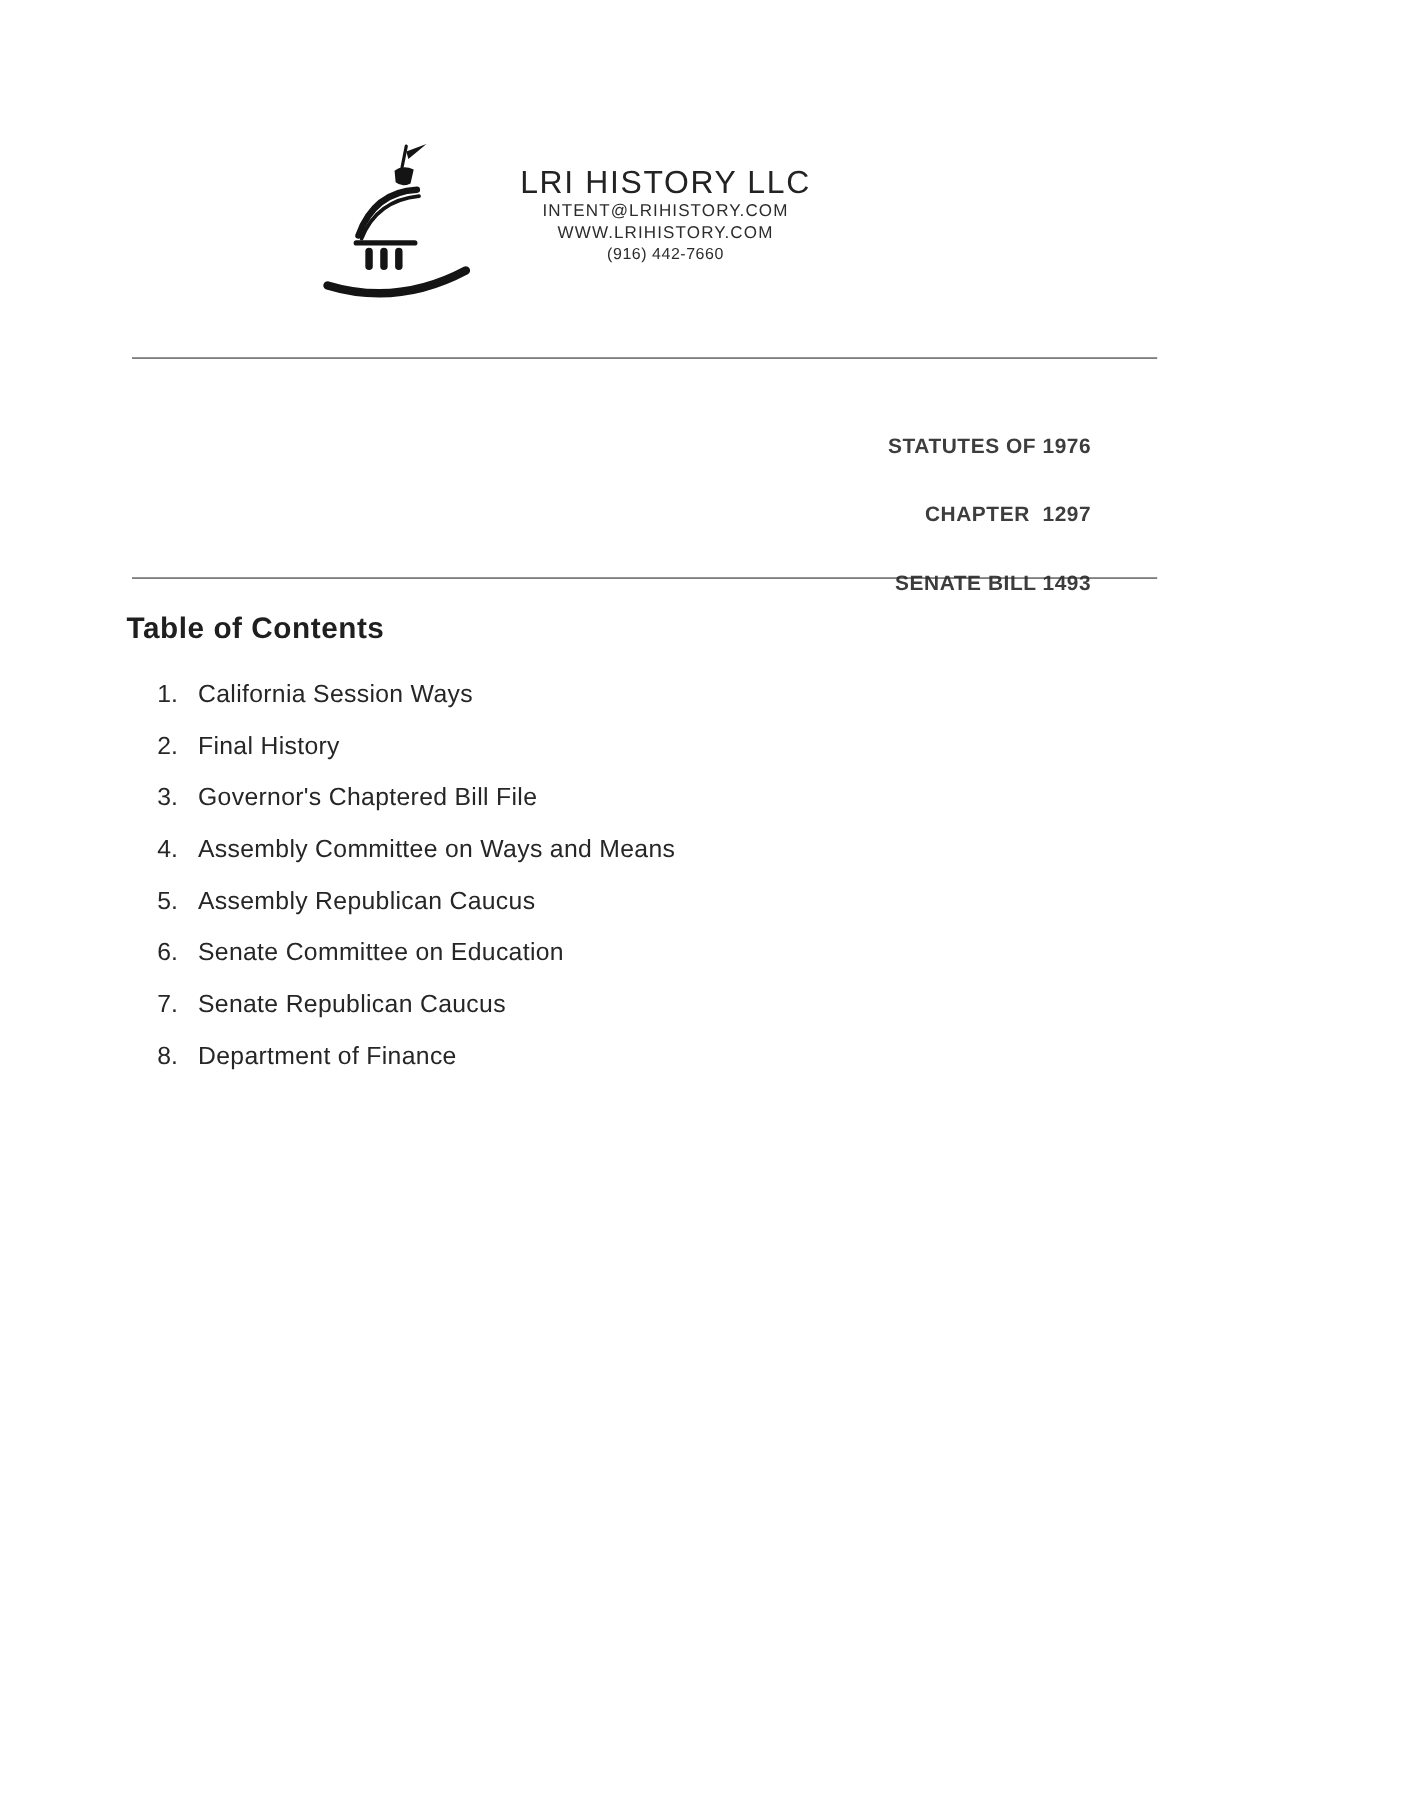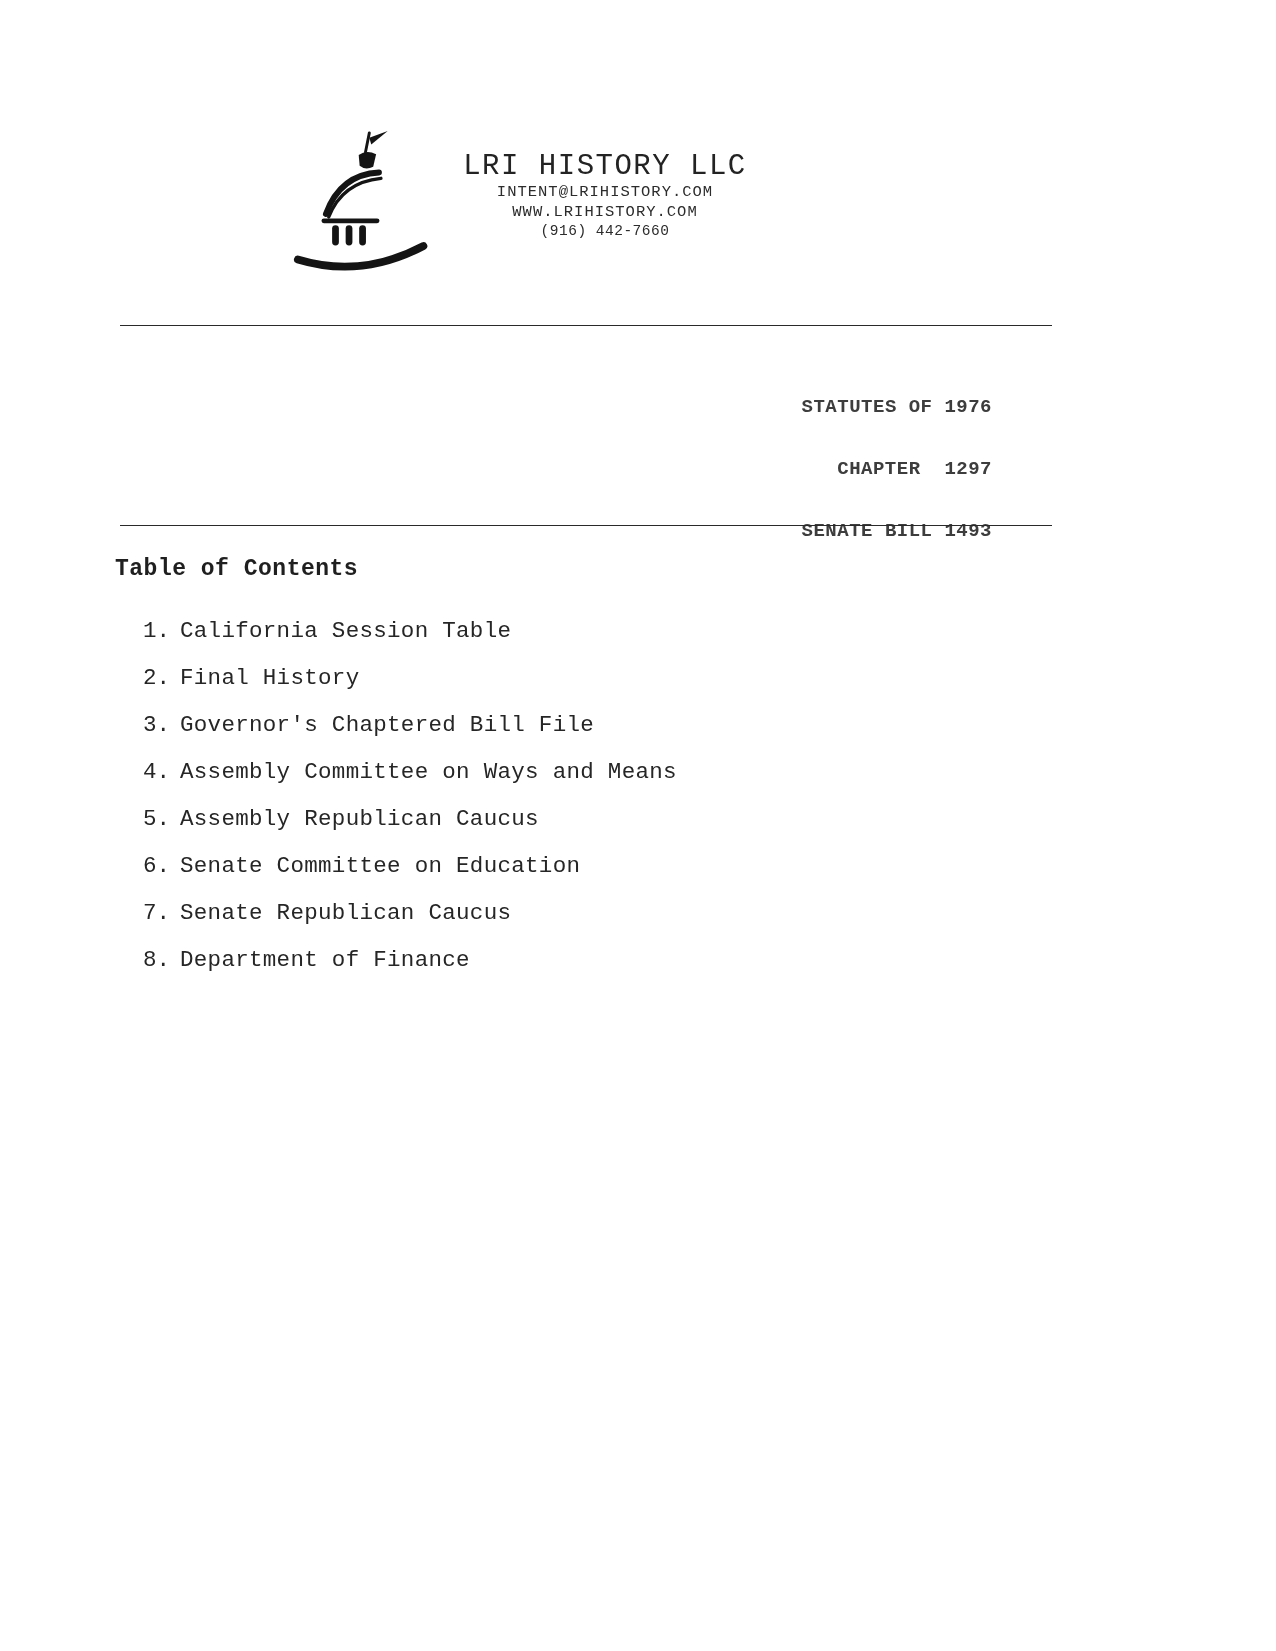--- a/index.html
+++ b/index.html
@@ -5,21 +5,21 @@
   html, body {
     margin: 0;
     padding: 0;
     background: #ffffff;
   }
   .page {
     position: relative;
     width: 1276px;
     height: 1162px;
     background: #ffffff;
-    font-family: Liberation Mono, monospace;
+    font-family: Liberation Sans, sans-serif;
     color: #1b1b1b;
     overflow: hidden;
   }
 
   
   .logo {
     position: absolute;
     left: 292px;
     top: 122px;
     width: 145px;
@@ -87,21 +87,21 @@
     letter-spacing: 0.5px;
     white-space: pre;
     margin-top: 20px;
   }
 
   
   .toc-title {
     position: absolute;
     left: 115px;
     top: 556px;
-    font-size: 23px;
+    font-size: 27px;
     font-weight: bold;
     letter-spacing: 0.5px;
     color: #1f1f1f;
   }
   .toc-list {
     position: absolute;
     left: 143px;
     top: 618px;
     width: 700px;
   }
@@ -163,21 +163,21 @@
     <div class="stat-line">SENATE BILL 1493</div>
   </div>
 
   <hr class="rule rule-bottom">
 
   <div class="toc-title">Table of Contents</div>
 
   <div class="toc-list">
     <div class="toc-item">
       <span class="toc-num">1.</span>
-      <span class="toc-label">California Session Table</span>
+      <span class="toc-label">California Session Ways</span>
     </div>
     <div class="toc-item">
       <span class="toc-num">2.</span>
       <span class="toc-label">Final History</span>
     </div>
     <div class="toc-item">
       <span class="toc-num">3.</span>
       <span class="toc-label">Governor's Chaptered Bill File</span>
     </div>
     <div class="toc-item">

